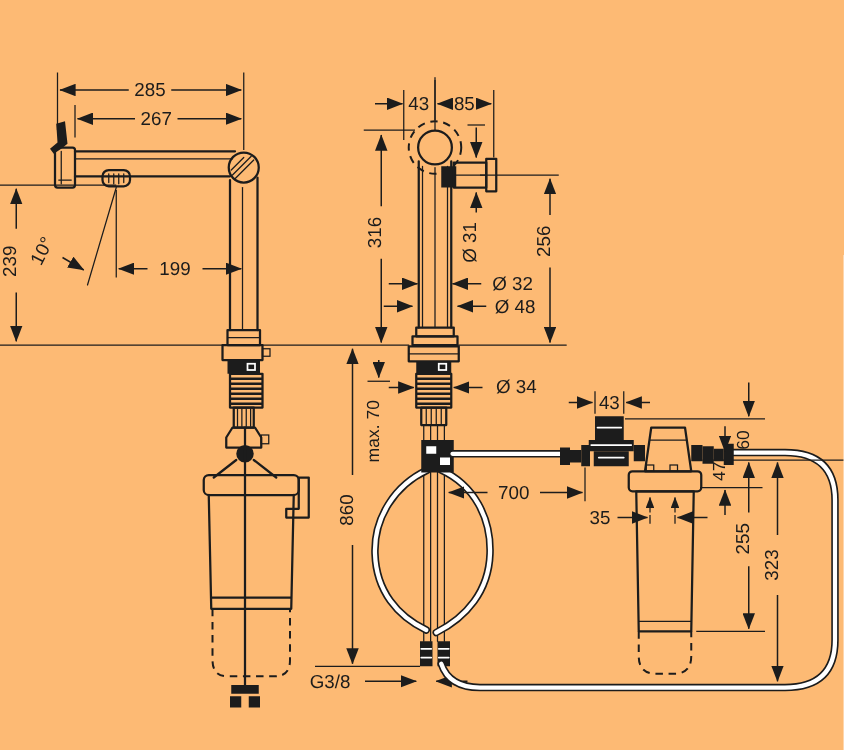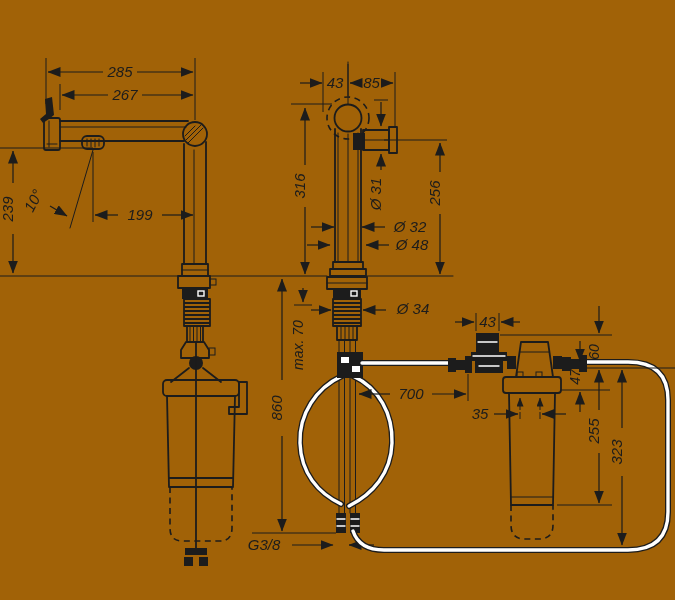--- a/index.html
+++ b/index.html
@@ -1,16 +1,16 @@
 <!DOCTYPE html>
 <html><head>
 <meta charset="utf-8">
 <style>
   html,body{margin:0;padding:0;background:#ffffff;}
-  .stage{width:675px;height:600px;background:#a16207;position:relative;overflow:hidden;font-style:italic;}
+  .stage{width:675px;height:600px;background:#fdba74;position:relative;overflow:hidden;}
   svg{display:block;}
   .obj{stroke:#1c1c1c;stroke-width:1.8;fill:none;stroke-linecap:round;stroke-linejoin:round;}
   .obj-thin{stroke:#1c1c1c;stroke-width:1;fill:none;stroke-linecap:round;}
   .fill{fill:#1c1c1c;stroke:none;}
   .wdet{stroke:#ffffff;stroke-width:1.4;fill:none;stroke-linecap:round;}
   .dim{stroke:#1c1c1c;stroke-width:1.2;fill:none;stroke-linecap:butt;}
   .ext{stroke:#1c1c1c;stroke-width:1;fill:none;stroke-linecap:butt;}
   .dash{stroke:#1c1c1c;stroke-width:1.6;fill:none;stroke-dasharray:6 4.5;stroke-linecap:butt;}
   .tube-o{stroke:#1c1c1c;stroke-width:6;fill:none;stroke-linecap:round;}
   .tube-i{stroke:#ffffff;stroke-width:3.4;fill:none;stroke-linecap:round;}

